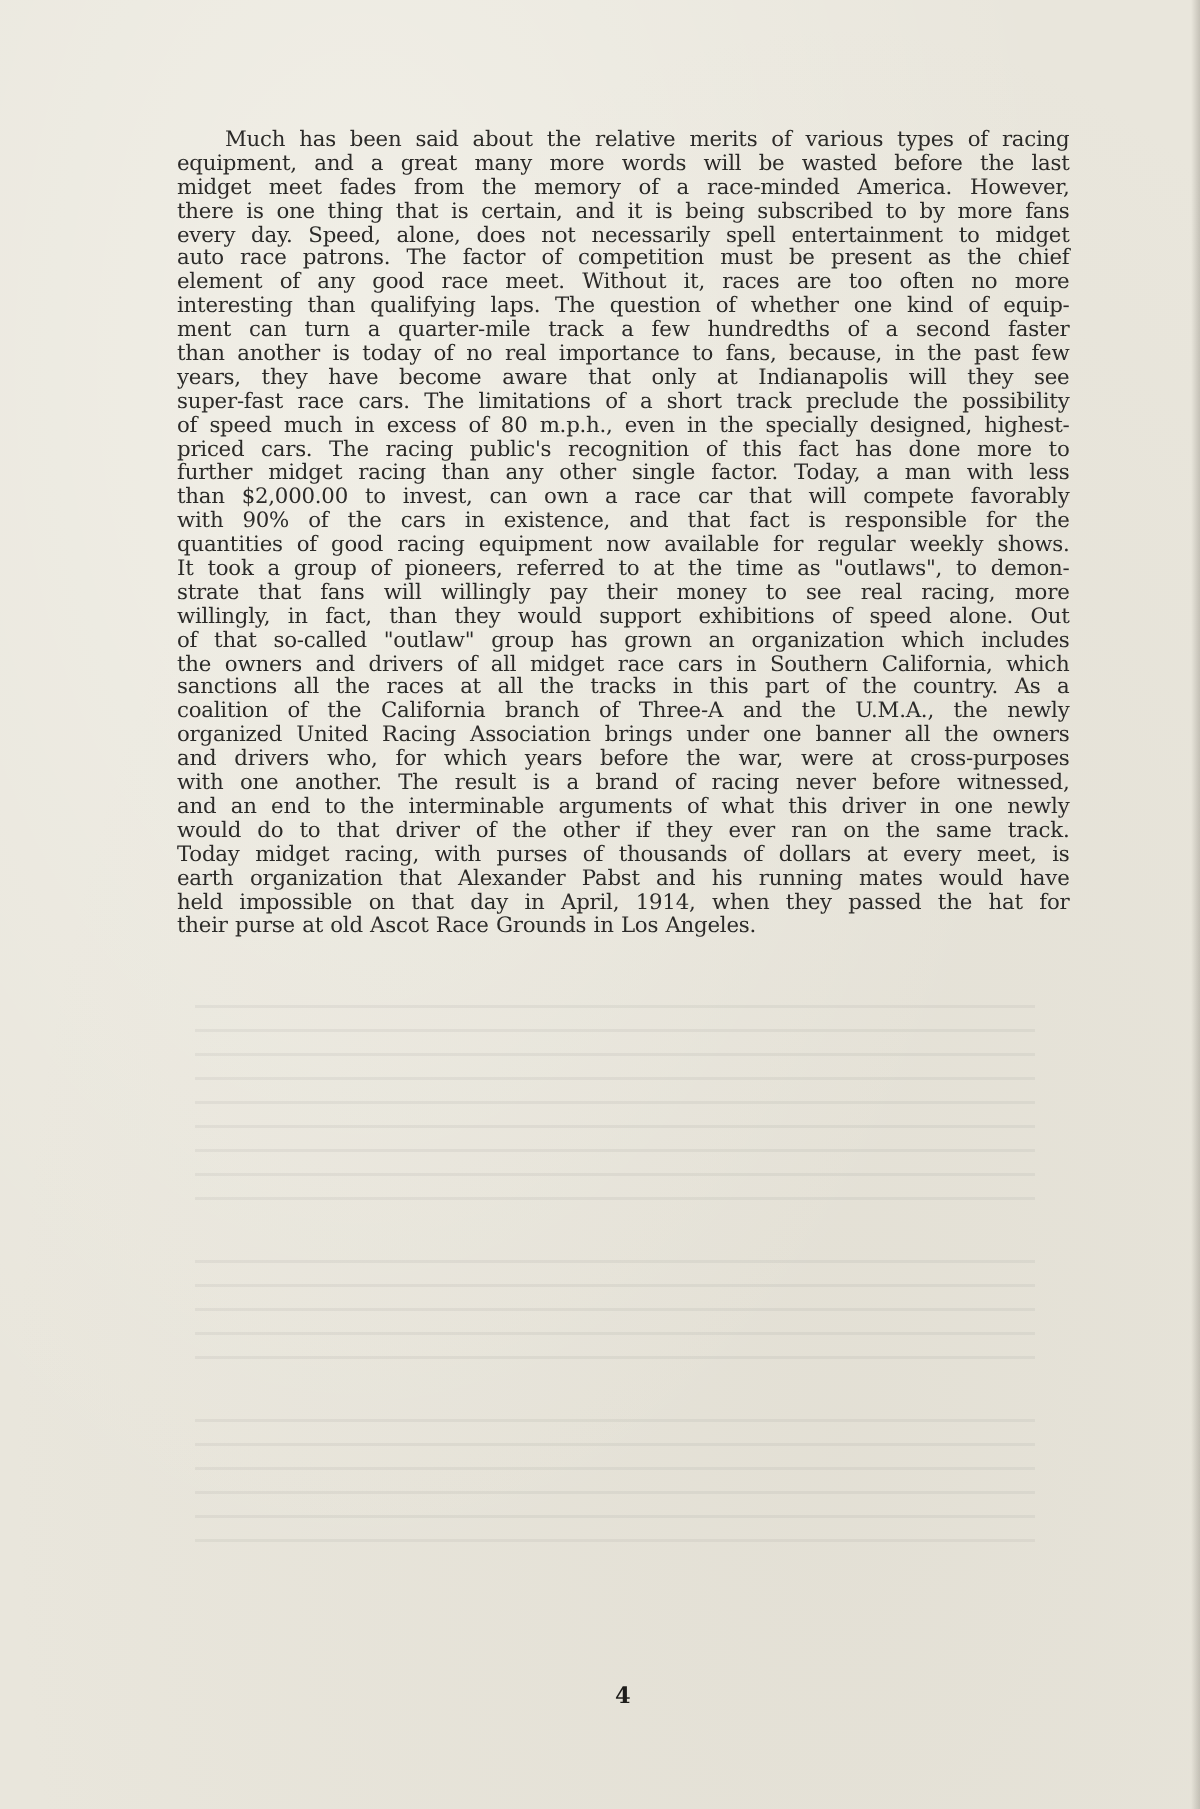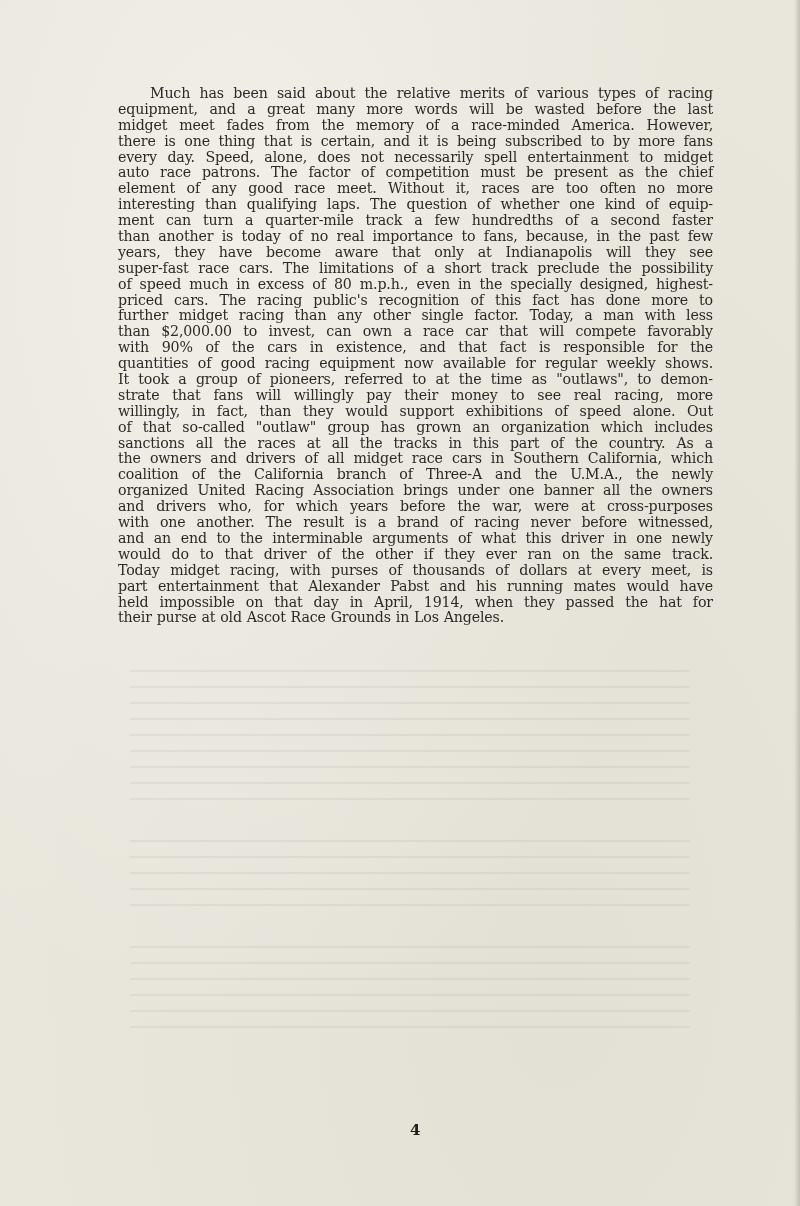--- a/index.html
+++ b/index.html
@@ -115,27 +115,27 @@
   <span class="line">of speed much in excess of 80 m.p.h., even in the specially designed, highest-</span>
   <span class="line">priced cars. The racing public's recognition of this fact has done more to</span>
   <span class="line">further midget racing than any other single factor. Today, a man with less</span>
   <span class="line">than $2,000.00 to invest, can own a race car that will compete favorably</span>
   <span class="line">with 90% of the cars in existence, and that fact is responsible for the</span>
   <span class="line">quantities of good racing equipment now available for regular weekly shows.</span>
   <span class="line">It took a group of pioneers, referred to at the time as "outlaws", to demon-</span>
   <span class="line">strate that fans will willingly pay their money to see real racing, more</span>
   <span class="line">willingly, in fact, than they would support exhibitions of speed alone. Out</span>
   <span class="line">of that so-called "outlaw" group has grown an organization which includes</span>
+  <span class="line">the owners and drivers of all midget race cars in Southern California, which</span>
   <span class="line">sanctions all the races at all the tracks in this part of the country. As a</span>
-  <span class="line">the owners and drivers of all midget race cars in Southern California, which</span>
   <span class="line">coalition of the California branch of Three-A and the U.M.A., the newly</span>
   <span class="line">organized United Racing Association brings under one banner all the owners</span>
   <span class="line">and drivers who, for which years before the war, were at cross-purposes</span>
   <span class="line">with one another. The result is a brand of racing never before witnessed,</span>
   <span class="line">and an end to the interminable arguments of what this driver in one newly</span>
   <span class="line">would do to that driver of the other if they ever ran on the same track.</span>
   <span class="line">Today midget racing, with purses of thousands of dollars at every meet, is</span>
-  <span class="line">part entertainment that Alexander Pabst and his running mates would have</span>
+  <span class="line">earth organization that Alexander Pabst and his running mates would have</span>
   <span class="line">held impossible on that day in April, 1914, when they passed the hat for</span>
   <span class="line last">their purse at old Ascot Race Grounds in Los Angeles.</span>
 </div>
 
 <div class="page-number">4</div>
 
 </body></html>

